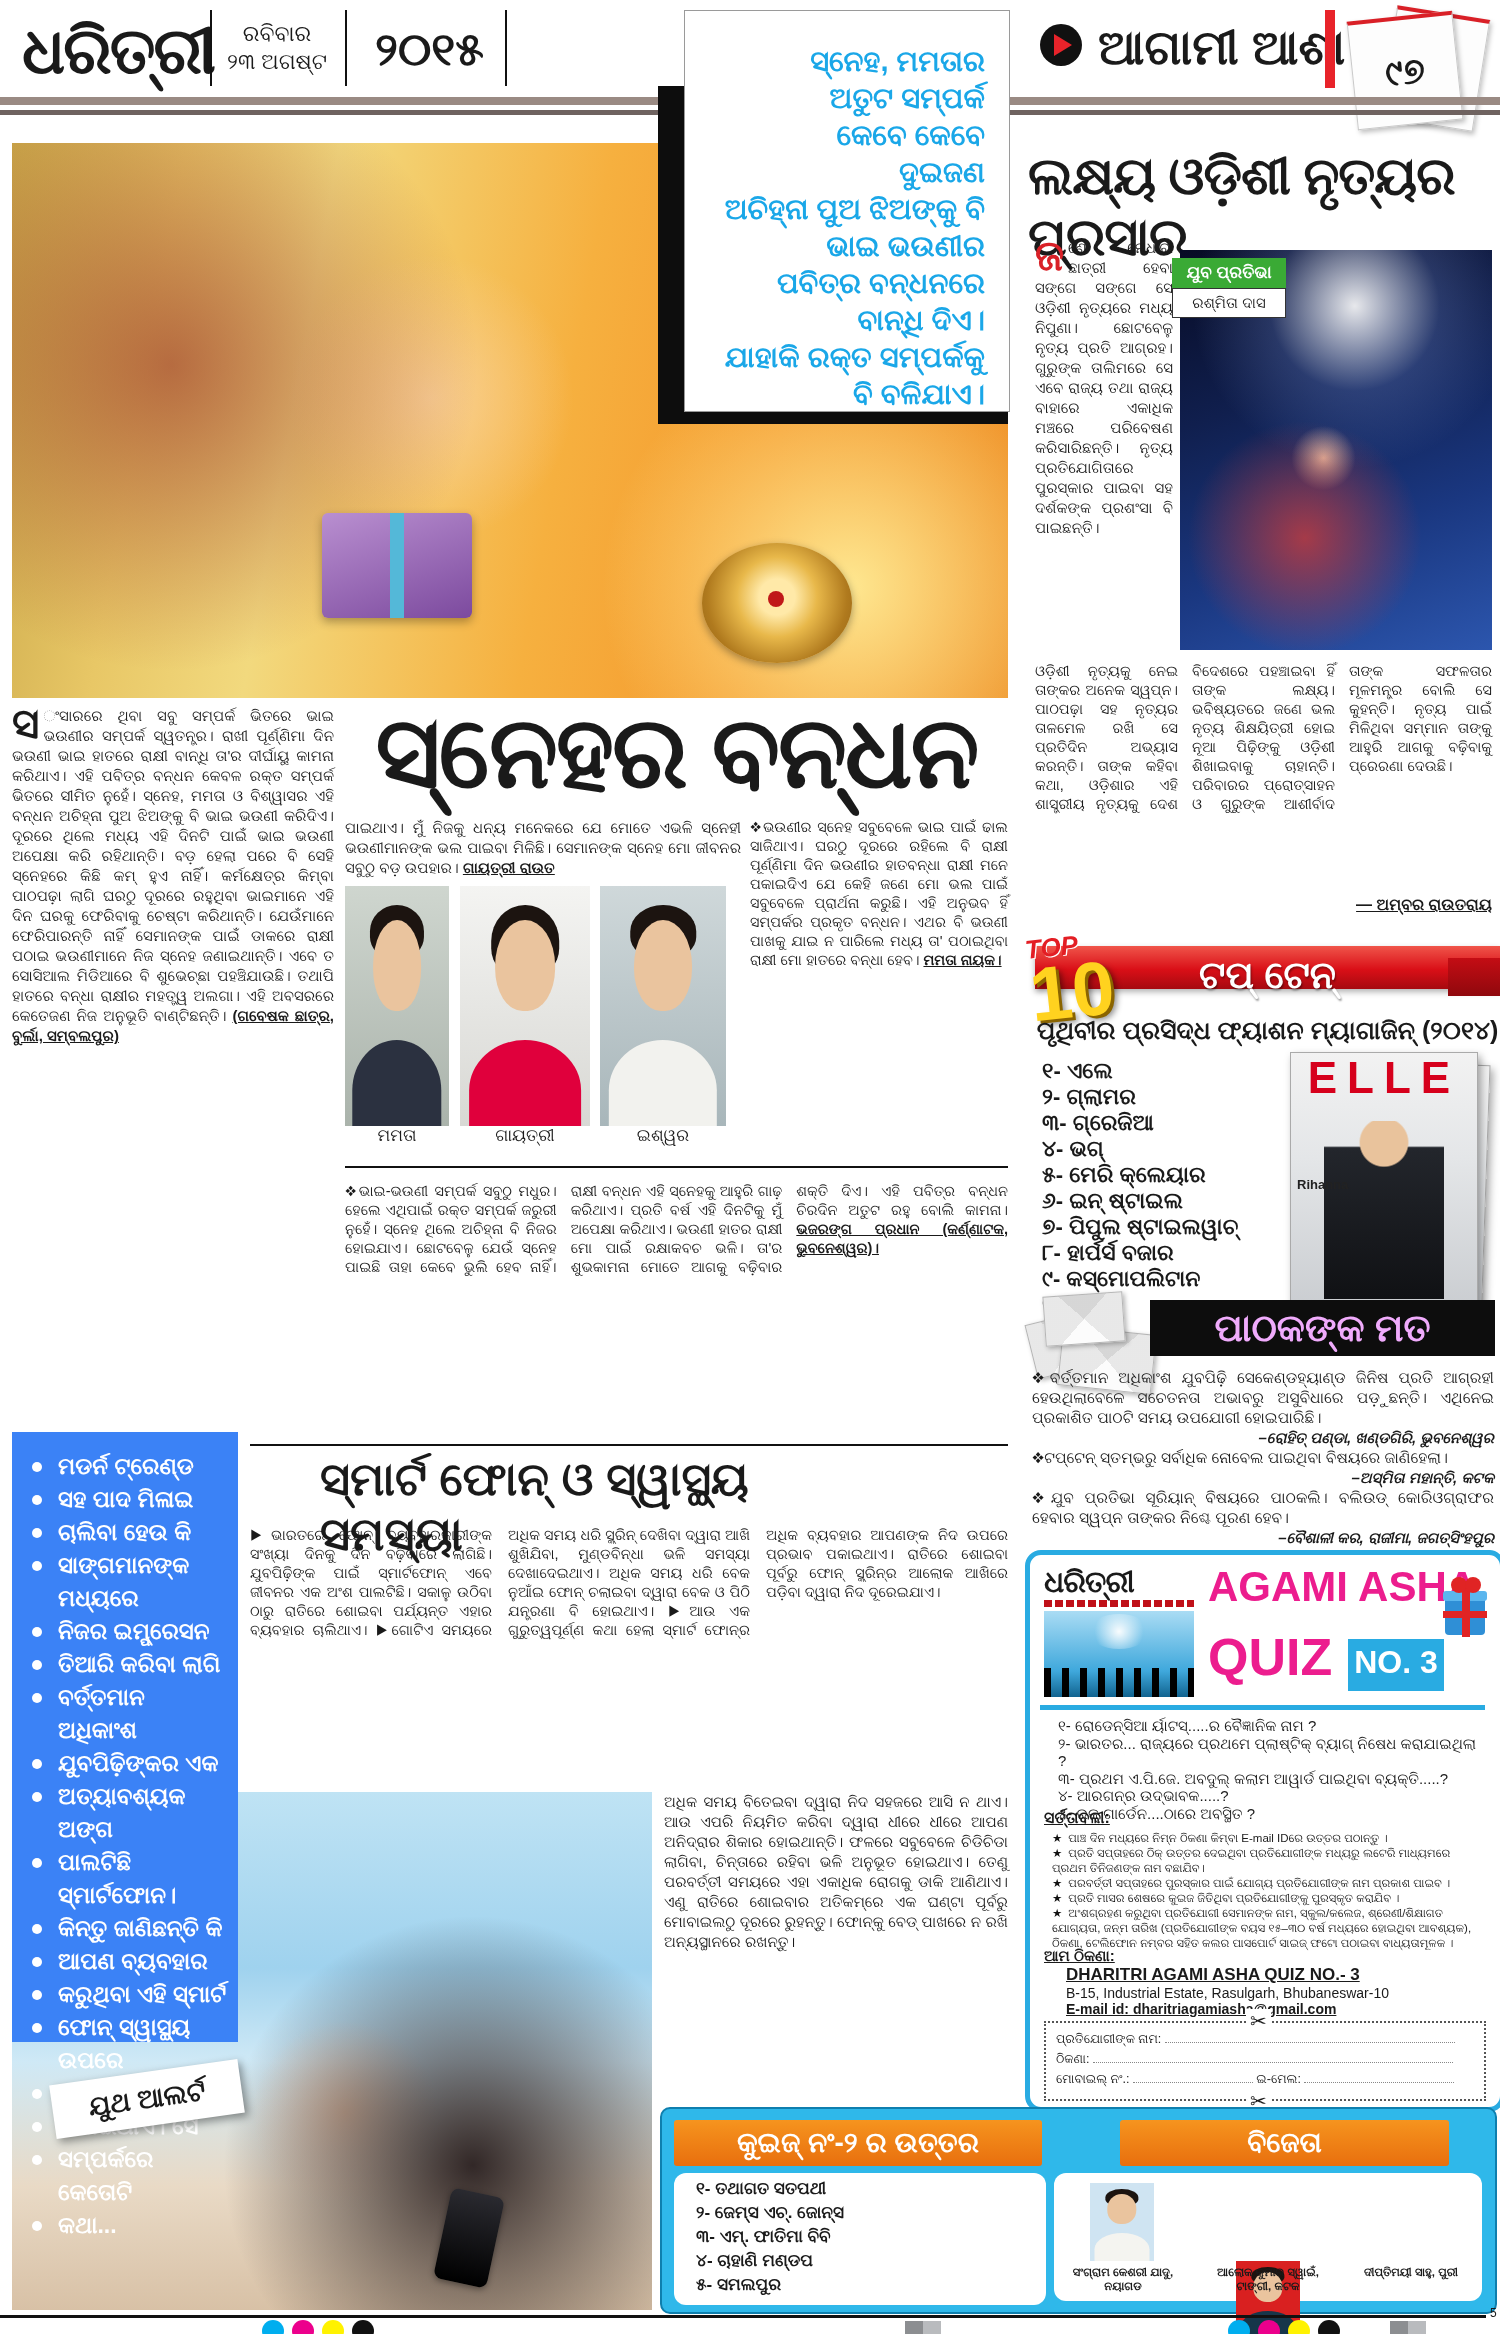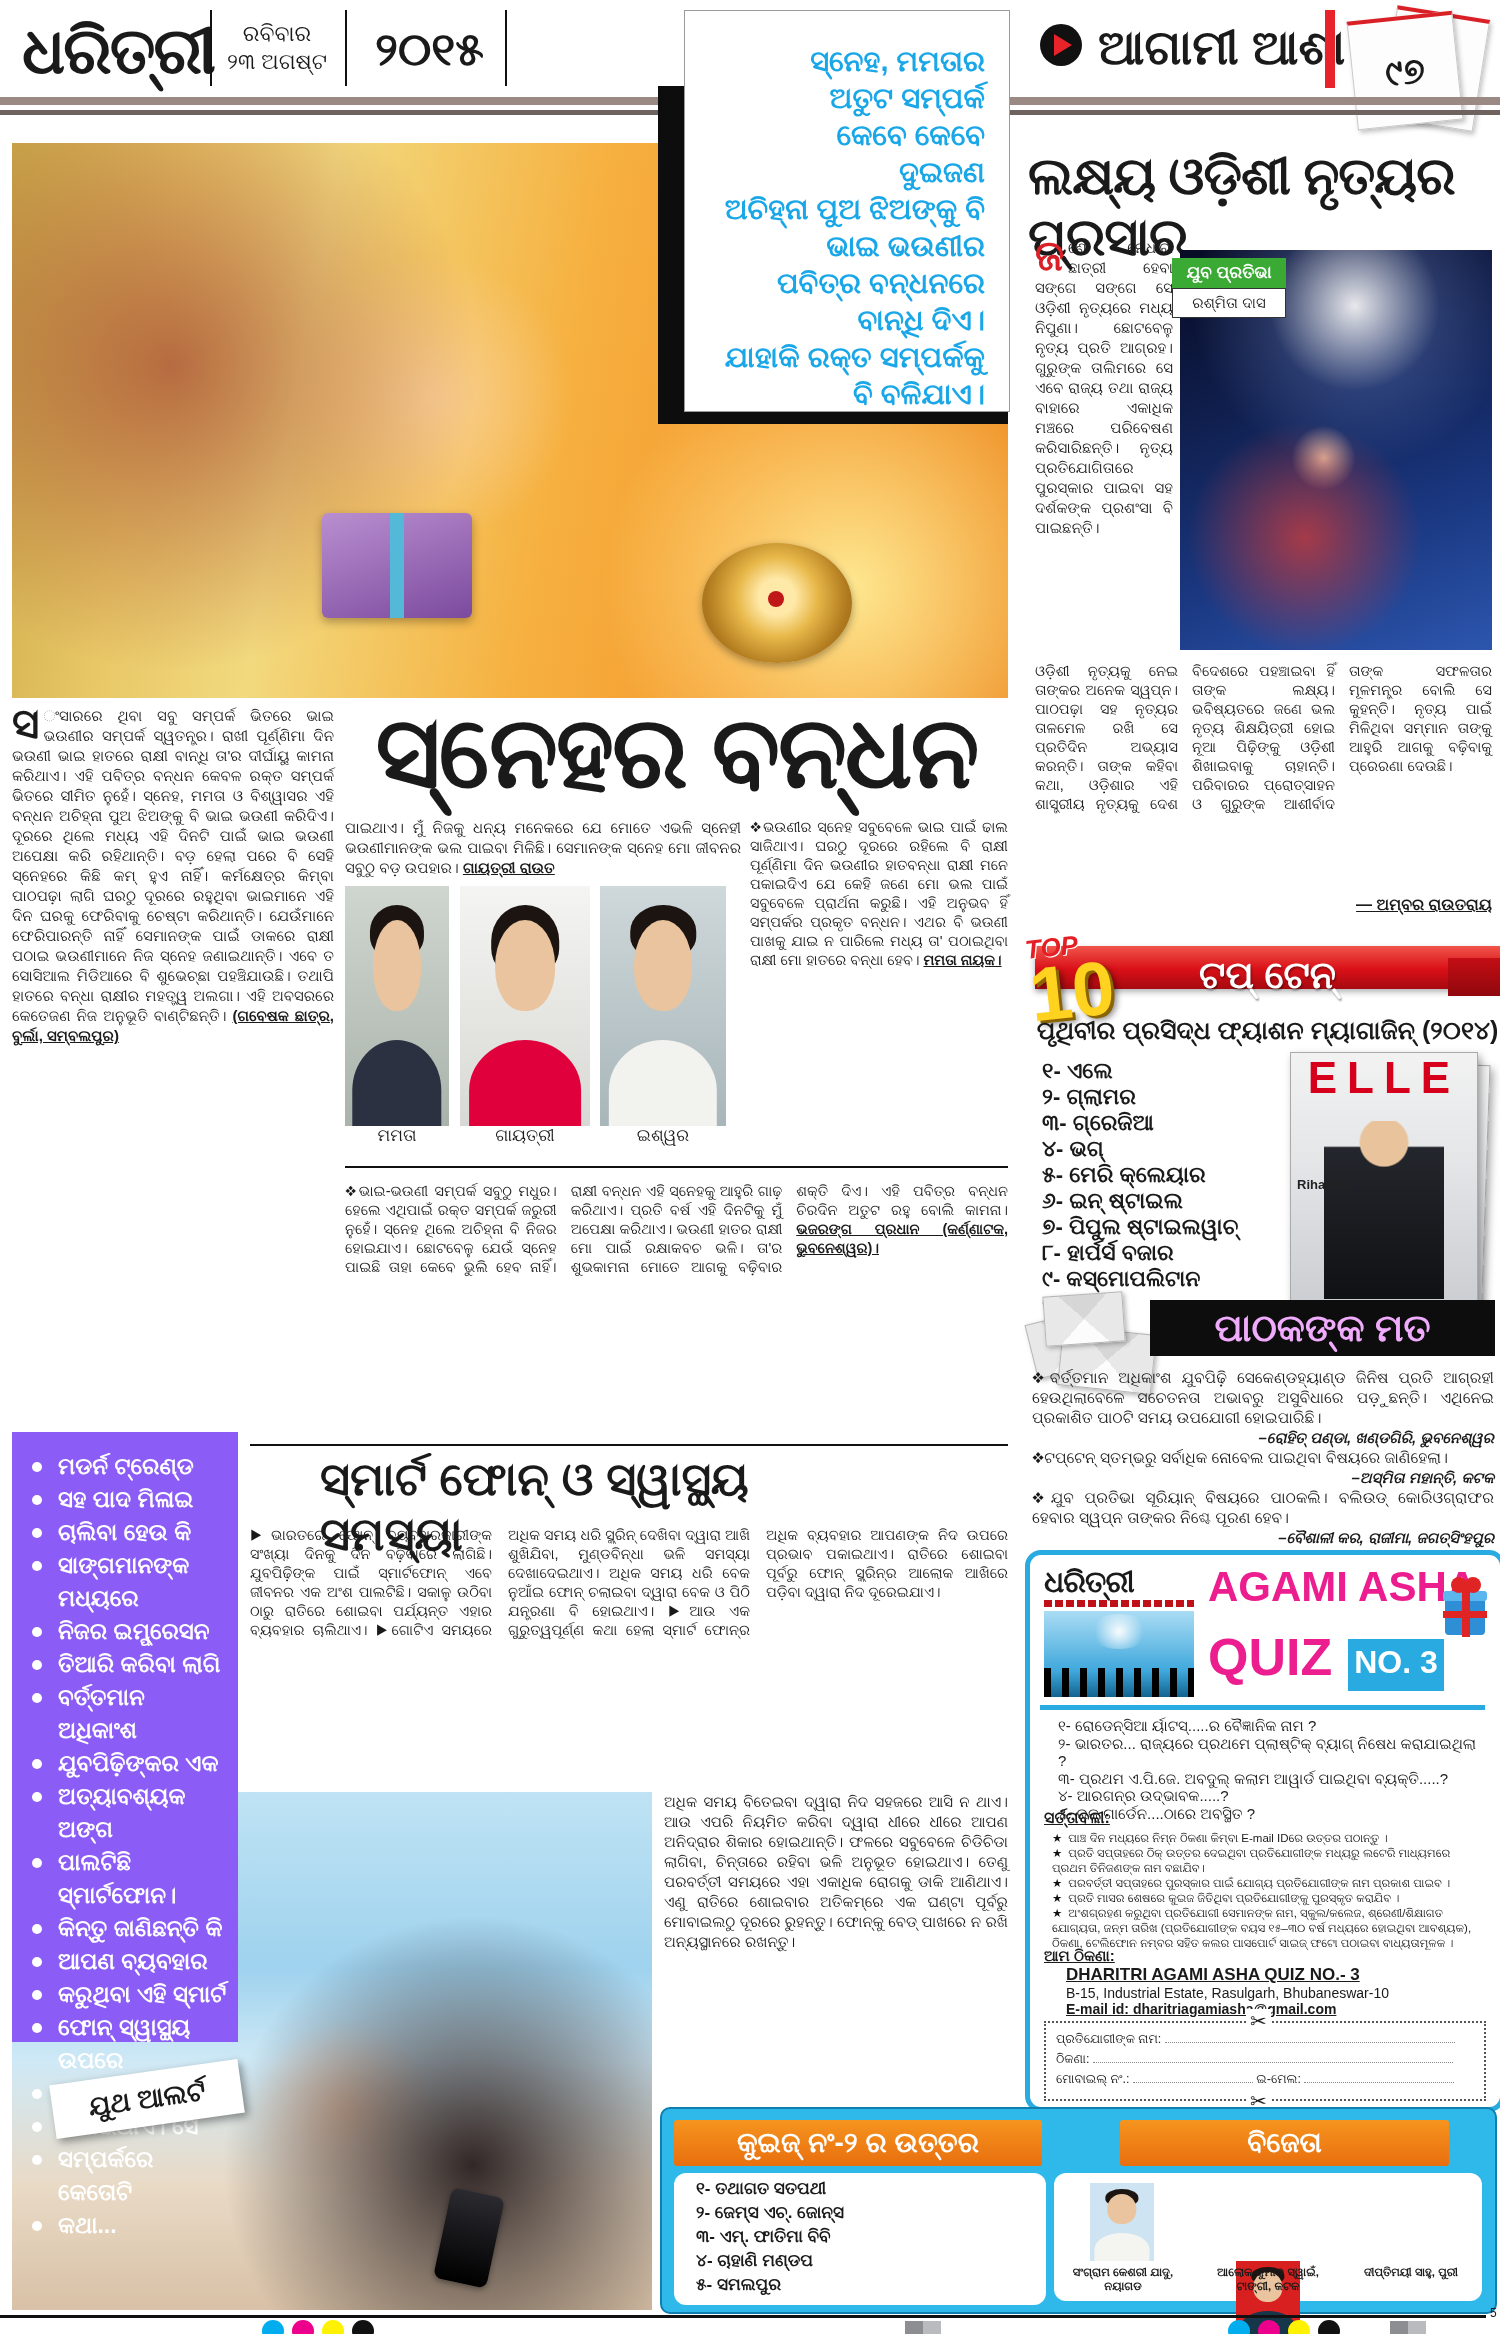--- a/index.html
+++ b/index.html
@@ -106,21 +106,21 @@
   .leader{display:inline-block;width:100%;border-bottom:1.5px dotted #888;height:12px;}
   .scis{position:absolute;font-size:20px;background:#fff;padding:0 4px;}
   
   .cyan{background:#2fb8ea;border:2px solid #0e7fae;border-radius:10px;}
   .obar{background:linear-gradient(180deg,#f6941e,#e86f0e);color:#fff;font-size:28px;font-weight:900;
         text-align:center;line-height:46px;border-radius:3px;}
   .wbox{background:#fff;border-radius:12px;}
   .ans{font-size:17px;line-height:24px;font-weight:bold;}
   .winname{font-size:11.5px;line-height:14px;text-align:center;font-weight:bold;}
   
-  .sidebar{background:#8b5cf6;}
+  .sidebar{background:#3b82f6;}
   .sline{color:#fff;font-size:23px;line-height:33px;font-weight:bold;position:relative;padding-left:30px;}
   .sline:before{content:"";position:absolute;left:4px;top:12px;width:10px;height:10px;border-radius:50%;background:#fff;}
   .ytag{background:#fff;box-shadow:3px 4px 8px rgba(0,0,0,.4);transform:rotate(-8deg);
         font-size:27px;font-weight:900;text-align:center;line-height:54px;}
   
   .mark{width:22px;height:22px;border-radius:50%;position:absolute;top:2320px;}
   .sq{width:36px;height:20px;position:absolute;top:2321px;background:linear-gradient(90deg,#8c8e91 0 50%,#b9bbbe 50%);}
 </style>
 </head>
 <body>

